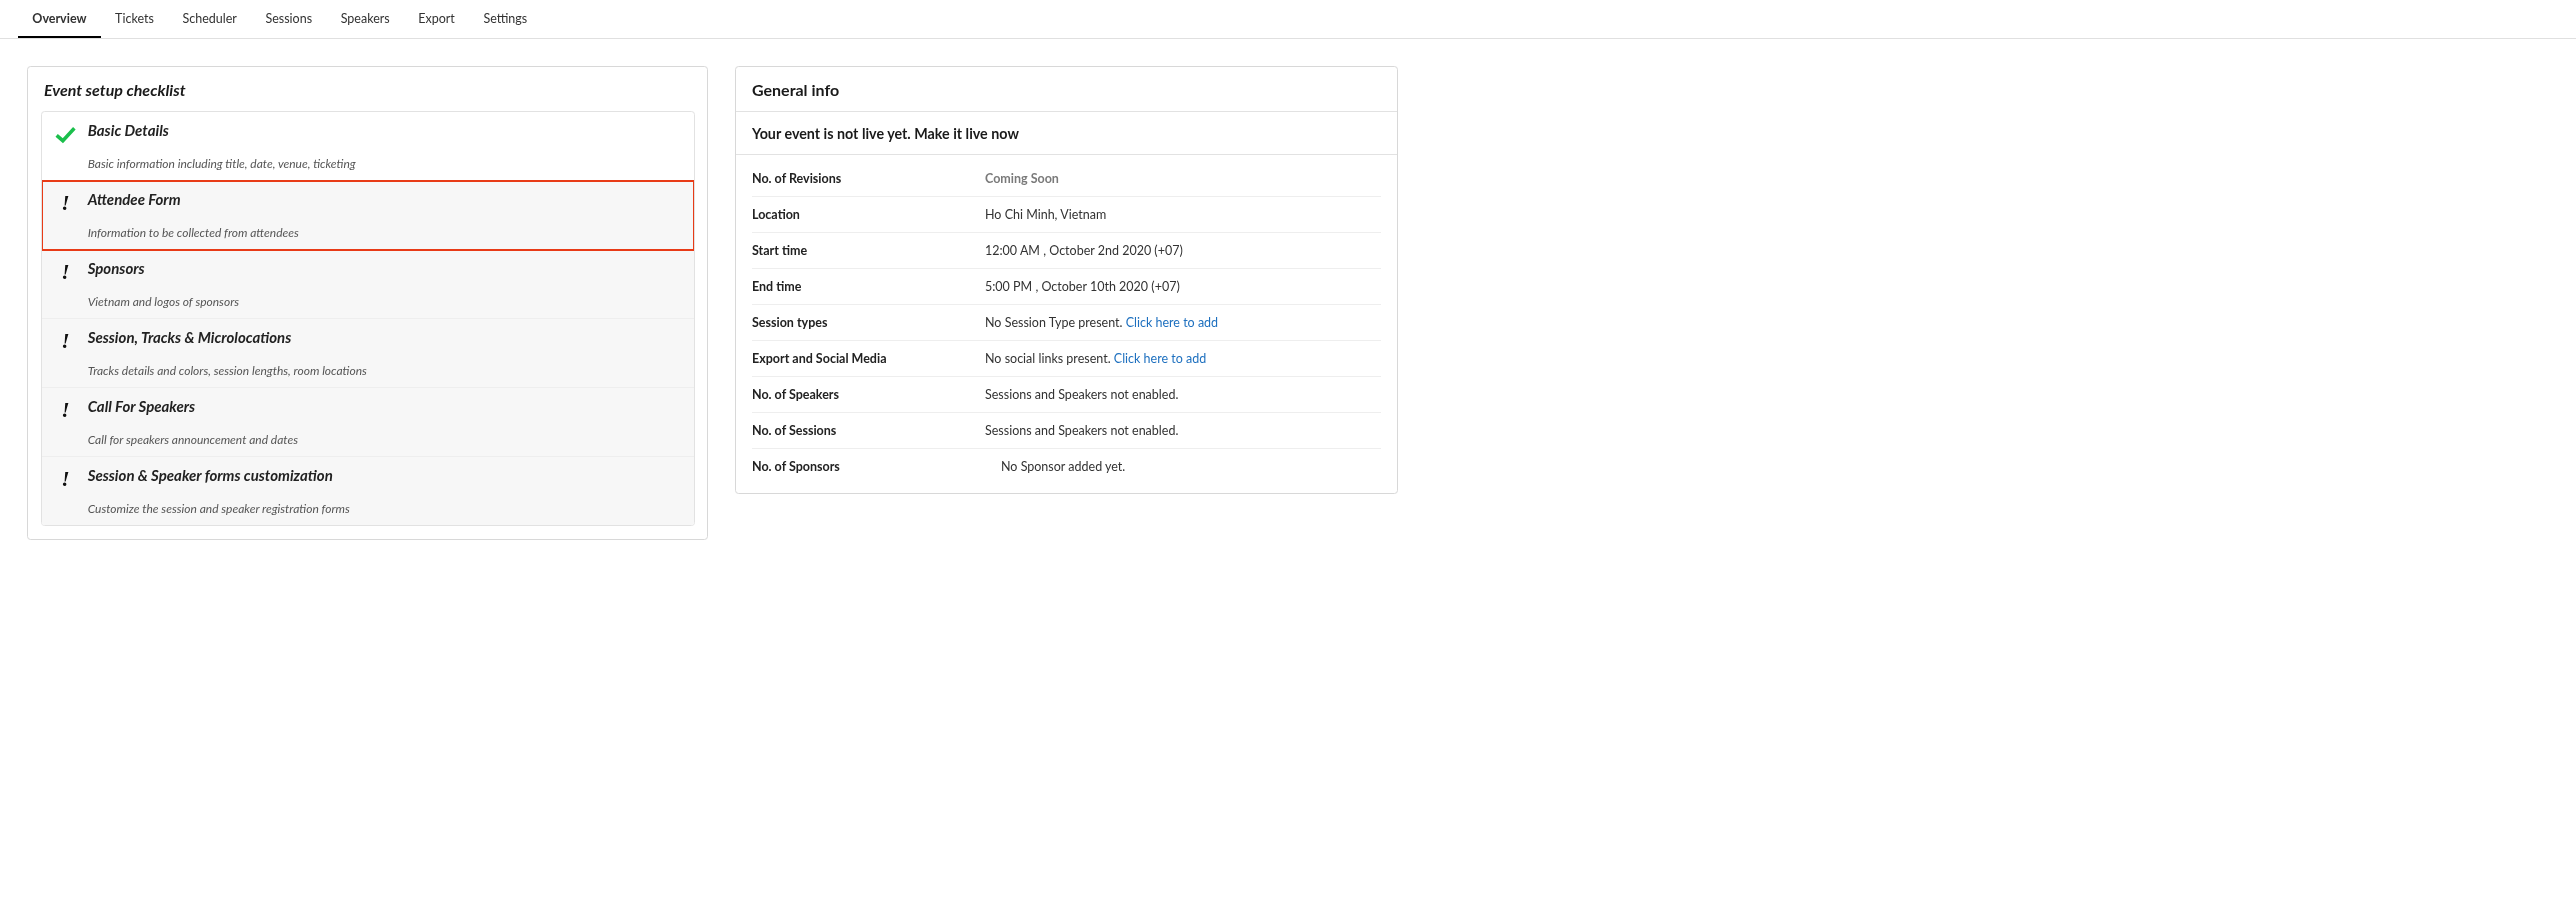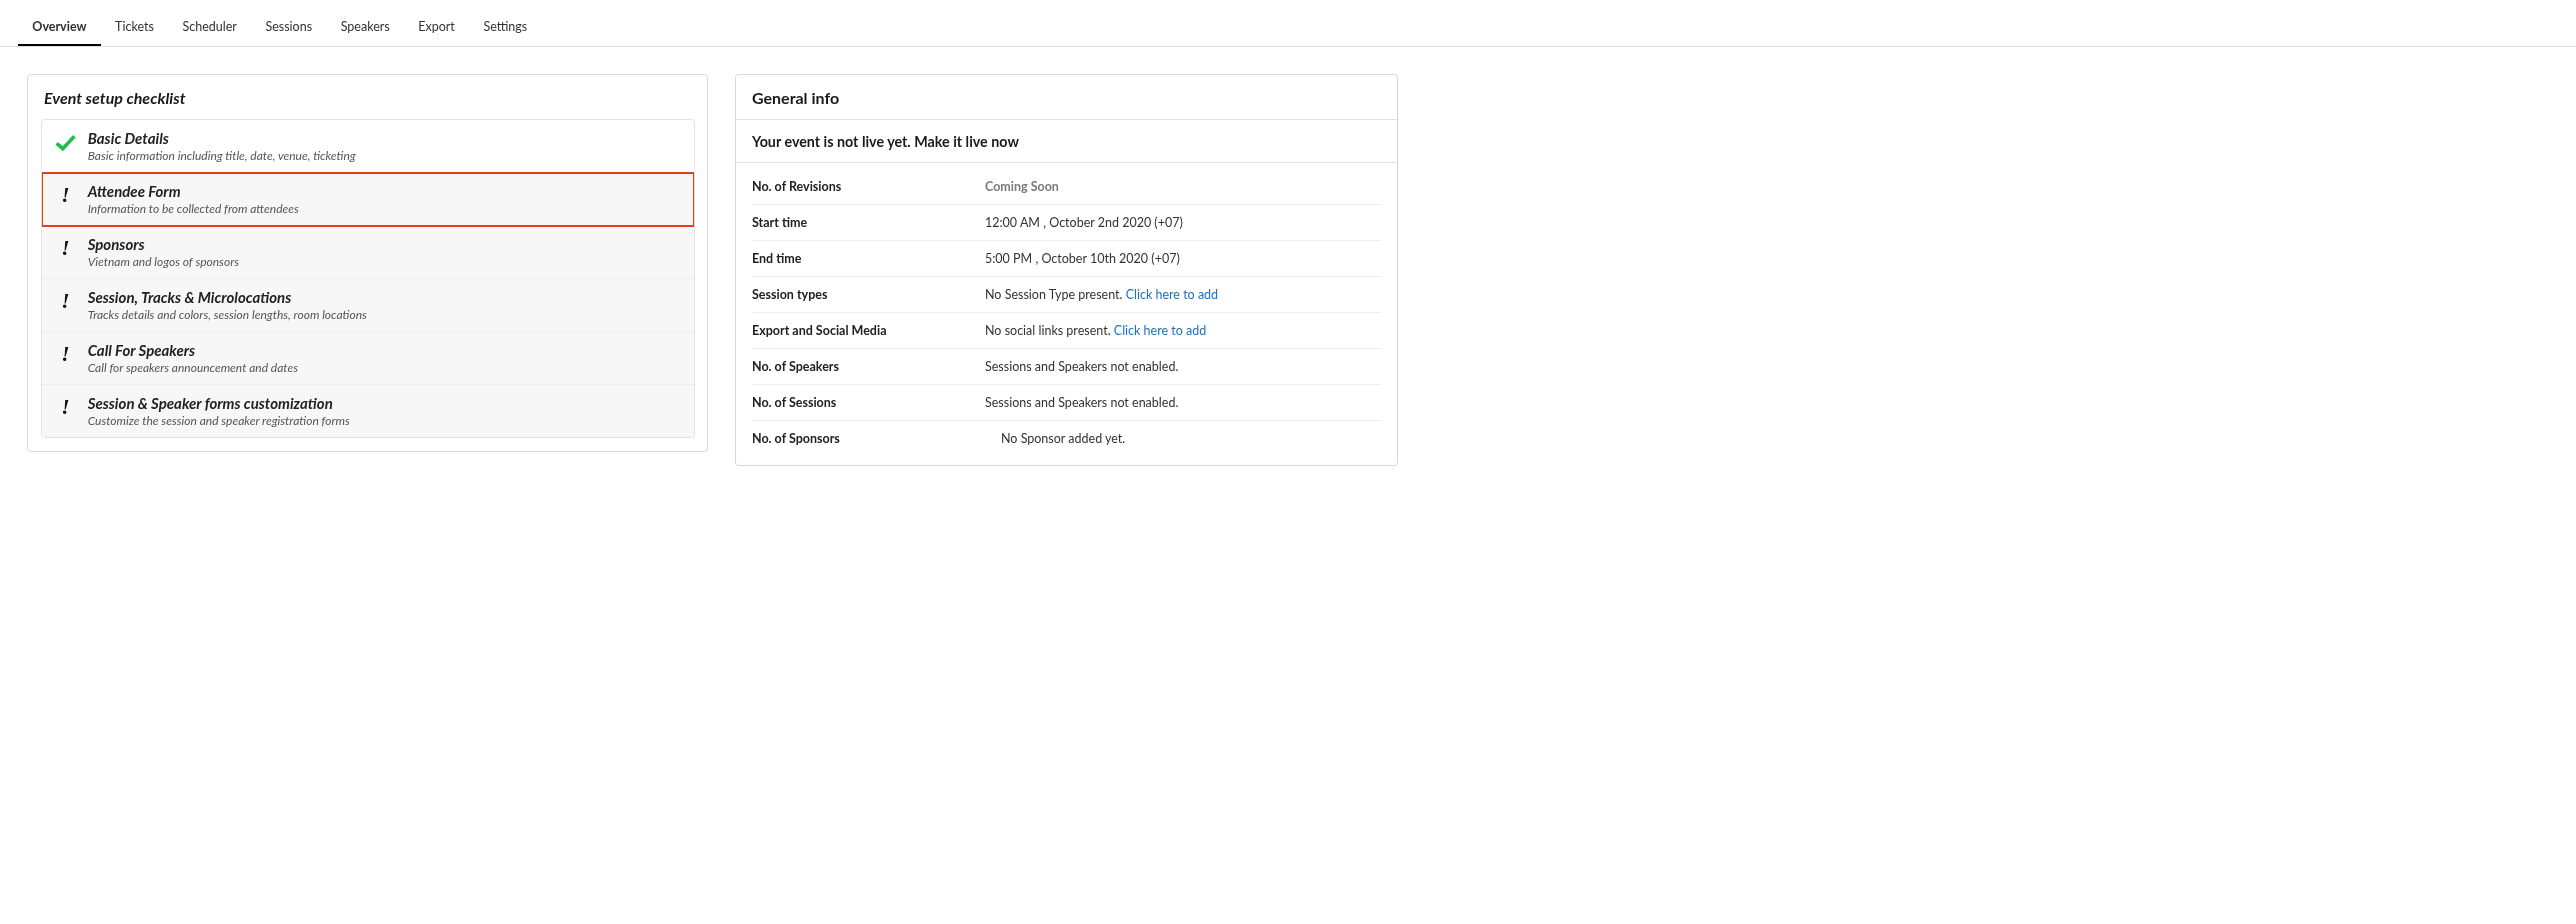--- a/index.html
+++ b/index.html
@@ -13,21 +13,20 @@
     gap: 0;
     border-bottom: 0.9px solid #e0e0e0;
     padding: 0 18px;
   }
   .tab {
     padding: 10.7px 14.3px;
     font-size: 12.5px;
     color: #333;
     cursor: pointer;
     border-bottom: 2.7px solid transparent;
-    margin-top: 8px;
   }
   .tab.active {
     font-weight: 700;
     border-bottom-color: #000;
   }
   .content {
     display: flex;
     gap: 27px;
     padding: 27px;
     align-items: flex-start;
@@ -79,21 +78,21 @@
     margin-top: 1.8px;
   }
   .checklist-item .text .title {
     font-weight: 700;
     font-size: 15px;
     color: #222;
   }
   .checklist-item .text .desc {
     font-size: 12px;
     color: #555;
-    margin-top: 1px;
+    margin-top: 17px;
   }
   .checklist-item.highlighted {
     outline: 2.7px solid #e83b17;
     outline-offset: -1.8px;
     position: relative;
     z-index: 1;
   }
   .check-svg { stroke: #1bbf4c; stroke-width: 4; fill: none; }
   .excl {
     font-family: Georgia, 'Times New Roman', serif;
@@ -215,20 +214,24 @@
 
   <div class="panel panel-right">
     <div class="panel-header">General info</div>
     <div class="live-row">Your event is not live yet. Make it live now</div>
     <div class="info-list" id="info-list">
         <div class="info-row">
           <div class="info-label">No. of Revisions</div>
           <div class="info-value"><span class="muted">Coming Soon</span></div>
         </div>
         <div class="info-row">
+          <div class="info-label">Location</div>
+          <div class="info-value">Ho Chi Minh, Vietnam</div>
+        </div>
+        <div class="info-row">
           <div class="info-label">Start time</div>
           <div class="info-value">12:00 AM , October 2nd 2020 (+07)</div>
         </div>
         <div class="info-row">
           <div class="info-label">End time</div>
           <div class="info-value">5:00 PM , October 10th 2020 (+07)</div>
         </div>
         <div class="info-row">
           <div class="info-label">Session types</div>
           <div class="info-value">No Session Type present. <a class="lnk">Click here to add</a></div>

